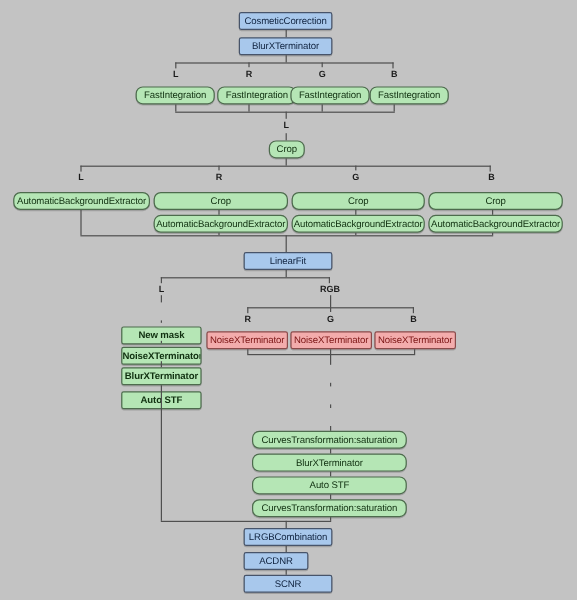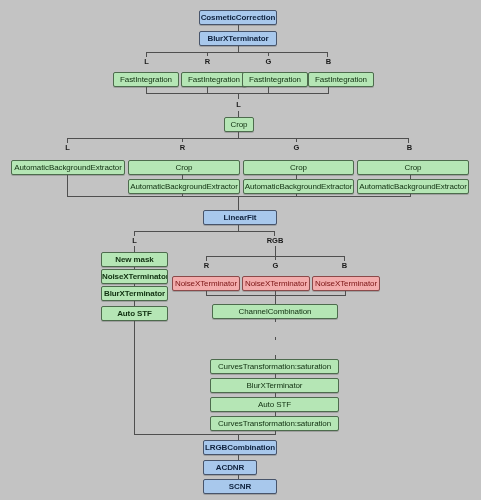--- a/index.html
+++ b/index.html
@@ -19,23 +19,23 @@
     line-height:13px;
     border:1px solid #4a4a4a;
     border-radius:2px;
     text-align:center;
     white-space:nowrap;
     overflow:hidden;
     font-size:8px;
     letter-spacing:-0.1px;
     box-shadow:0 1px 0 rgba(0,0,0,.18);
   }
-  .node.blue{background:#a8c8ec;color:#10233f;border-color:#47546a;font-weight:bold;}
-  .node.green{background:#b5e6b5;color:#103010;border-color:#4d6b4d;}
-  .node.greenb{background:#b5e6b5;color:#103010;border-color:#4d6b4d;font-weight:bold;}
+  .node.blue{background:#a8c8ec;color:#10233f;border-color:#47546a;font-weight:normal;}
+  .node.green{background:#b5e6b5;color:#103010;border-color:#4d6b4d;border-radius:6px;}
+  .node.greenb{background:#b5e6b5;color:#103010;border-color:#4d6b4d;font-weight:bold;margin-top:20px;}
   .node.red{background:#f3acac;color:#7a1414;border-color:#8a4a4a;}
 
   
   .vline{position:absolute;width:1px;background:#4f4f4f;}
   .hline{position:absolute;height:1px;background:#4f4f4f;}
 
   
   .bracket{position:absolute;height:1px;background:#4f4f4f;}
   .bracket .lcap,.bracket .rcap{position:absolute;top:0;width:1px;height:5px;background:#4f4f4f;}
   .bracket .lcap{left:0;}
@@ -167,21 +167,20 @@
   <div class="node red" style="left:172px;top:276px;width:68px;">NoiseXTerminator</div>
   <div class="node red" style="left:242px;top:276px;width:68px;">NoiseXTerminator</div>
   <div class="node red" style="left:312px;top:276px;width:68px;">NoiseXTerminator</div>
 
   <div class="vline" style="left:206px;top:291px;height:4px;"></div>
   <div class="vline" style="left:275px;top:291px;height:4px;"></div>
   <div class="vline" style="left:345px;top:291px;height:4px;"></div>
   <div class="hline" style="left:206px;top:295px;width:140px;"></div>
   <div class="vline" style="left:275px;top:295px;height:9px;"></div>
 
-  <div class="node green" style="left:212px;top:304px;width:126px;">ChannelCombination</div>
   <div class="vline" style="left:275px;top:319px;height:3px;"></div>
   <div class="vline" style="left:275px;top:337px;height:3px;"></div>
   <div class="vline" style="left:275px;top:355px;height:4px;"></div>
   <div class="node green" style="left:210px;top:359px;width:129px;">CurvesTransformation:saturation</div>
   <div class="vline" style="left:275px;top:374px;height:4px;"></div>
   <div class="node green" style="left:210px;top:378px;width:129px;">BlurXTerminator</div>
   <div class="vline" style="left:275px;top:393px;height:4px;"></div>
   <div class="node green" style="left:210px;top:397px;width:129px;">Auto STF</div>
   <div class="vline" style="left:275px;top:412px;height:4px;"></div>
   <div class="node green" style="left:210px;top:416px;width:129px;">CurvesTransformation:saturation</div>

